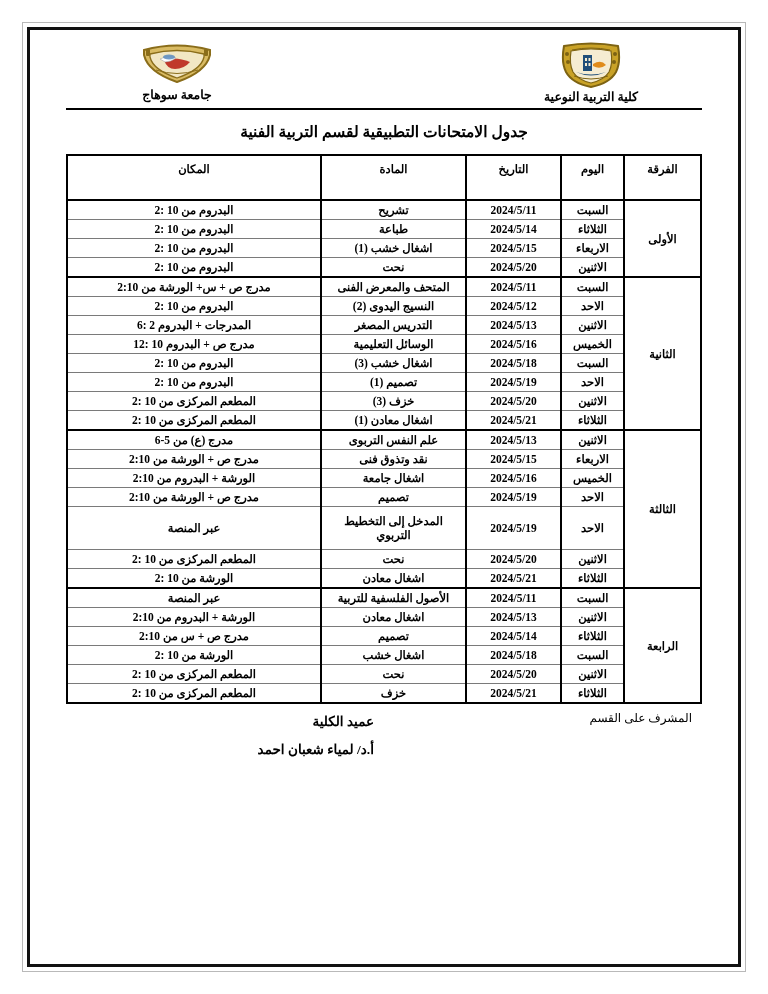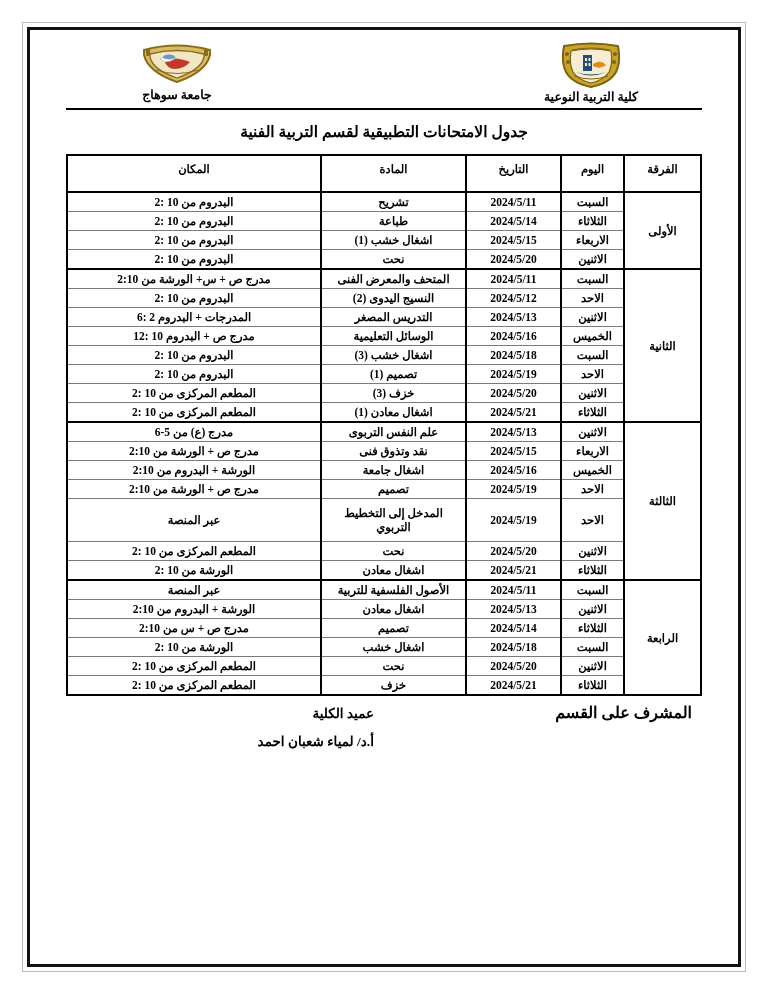--- a/index.html
+++ b/index.html
@@ -111,21 +111,21 @@
     vertical-align: middle;
     background: #fff;
   }
   
   table.schedule {
     border: 2.5px solid #000;
   }
   table.schedule thead th {
     border-top: 2.5px solid #000;
     border-bottom: 2.5px solid #000;
-    padding: 3px 4px 12px 4px;
+    padding: 3px 4px 20px 4px;
     height: 20px;
   }
   .col-group  { width: 77px;  border-right: 2.5px solid #000 !important; }
   .col-day    { width: 63px;  border-right: 2.5px solid #000 !important; }
   .col-date   { width: 95px;  border-right: 2.5px solid #000 !important; }
   .col-subject{ width: 145px; border-right: 2.5px solid #000 !important; }
   .col-place  { width: auto;  border-right: 2.5px solid #000 !important; }
 
   td.cell-group {
     border-right: 2.5px solid #000;
@@ -143,22 +143,22 @@
   .signatures {
     position: relative;
     margin-top: 7px;
     padding: 0 10px;
     height: 70px;
   }
   .sig-supervisor {
     position: absolute;
     right: 12px;
     top: 0;
-    font-size: 16px;
-    font-weight: bold;
+    font-size: 12px;
+    font-weight: normal;
   }
   .sig-dean {
     position: absolute;
     right: 330px;
     top: 2px;
     font-size: 13.5px;
     font-weight: bold;
   }
   .sig-dean-name {
     position: absolute;

